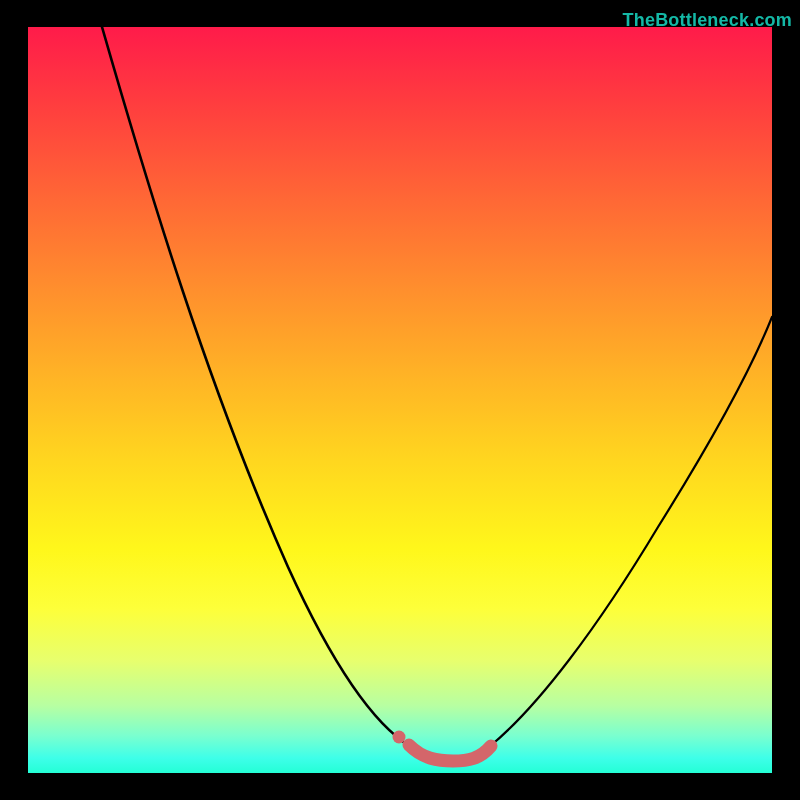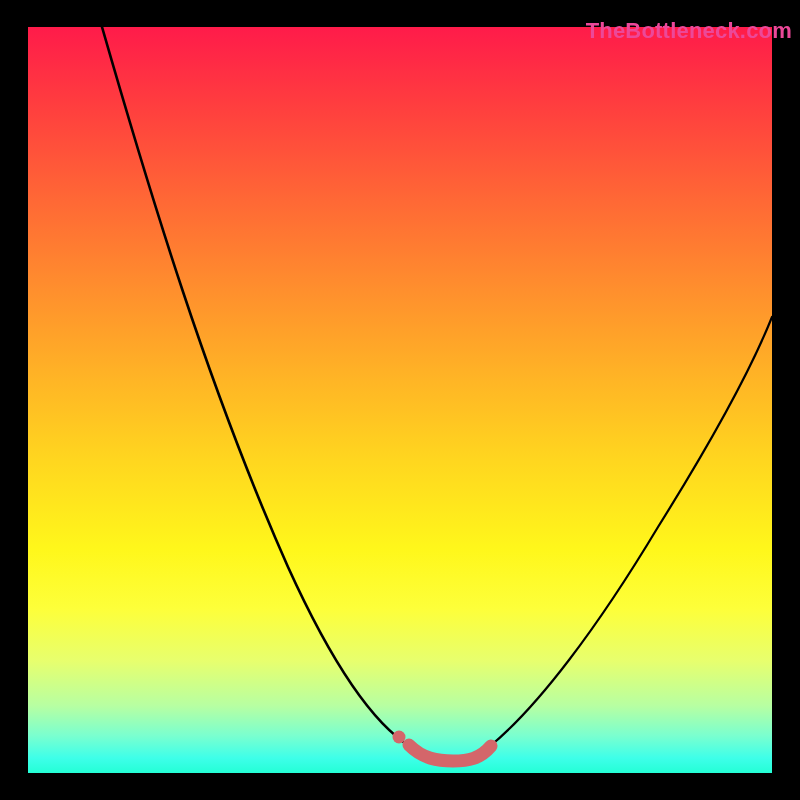--- a/index.html
+++ b/index.html
@@ -27,26 +27,26 @@
       #fdff3a 78%,
       #e7ff6e 85%,
       #b7ffa2 91%,
       #7affcf 95%,
       #3effe9 98%,
       #24ffd6 100%
     );
   }
   .watermark {
     position: absolute;
-    top: 18px;
+    top: 10px;
     right: 8px;
     font-family: Arial, Helvetica, sans-serif;
-    font-size: 22px;
+    font-size: 18px;
     font-weight: 600;
-    color: #ec4899;
+    color: #14b8a6;
     letter-spacing: 0.2px;
   }
   svg.curve {
     position: absolute;
     left: 0;
     top: 0;
     width: 744px;
     height: 746px;
   }
 </style>

